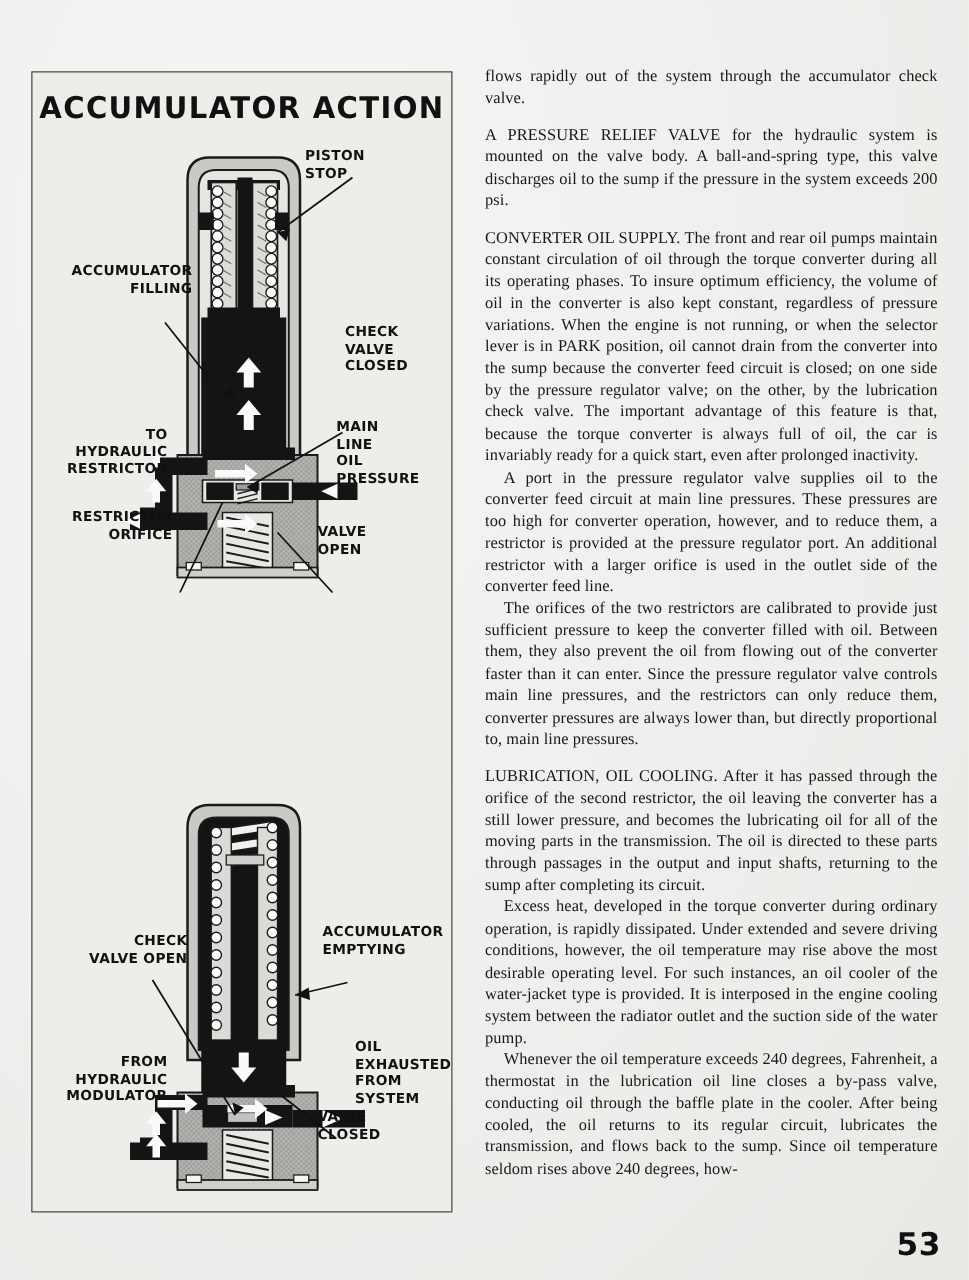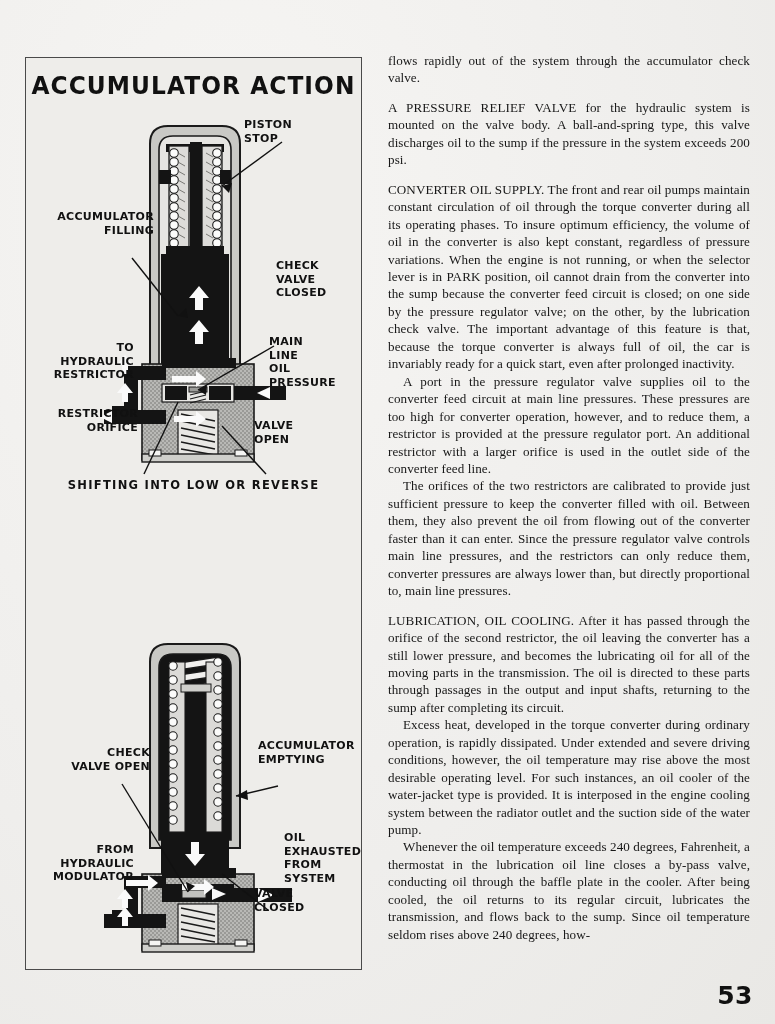--- a/index.html
+++ b/index.html
@@ -271,21 +271,20 @@
     <div class="lbl r" style="left:-2px; top:283px; width:110px;">TO
 HYDRAULIC
 RESTRICTOR</div>
 
     <div class="lbl r" style="left:2px; top:349px; width:110px;">RESTRICTOR
 ORIFICE</div>
 
     <div class="lbl l" style="left:228px; top:361px; width:90px;">VALVE
 OPEN</div>
 
-    <div class="caption" style="top:420px;">SHIFTING INTO LOW OR REVERSE</div>
 
     <div class="svg-wrap" style="top:500px;">
       <svg width="337" height="400" viewBox="0 0 337 400" aria-hidden="true">
 
         <path d="M124,104 Q124,86 142,86 L196,86 Q214,86 214,104 L214,290 L124,290 Z" fill="#c9c9c5" stroke="#1a1a1a" stroke-width="2"></path>
         <path d="M133,110 Q133,96 147,96 L191,96 Q205,96 205,110 L205,282 L133,282 Z" fill="#141414" stroke="#1a1a1a" stroke-width="1.6"></path>
 
         <g stroke="#1a1a1a" stroke-width="1.3" fill="#f2f1ef">
           <path d="M146,106 L192,99 L192,106 L146,113 Z"></path>
           <path d="M146,118 L192,111 L192,118 L146,125 Z"></path>

